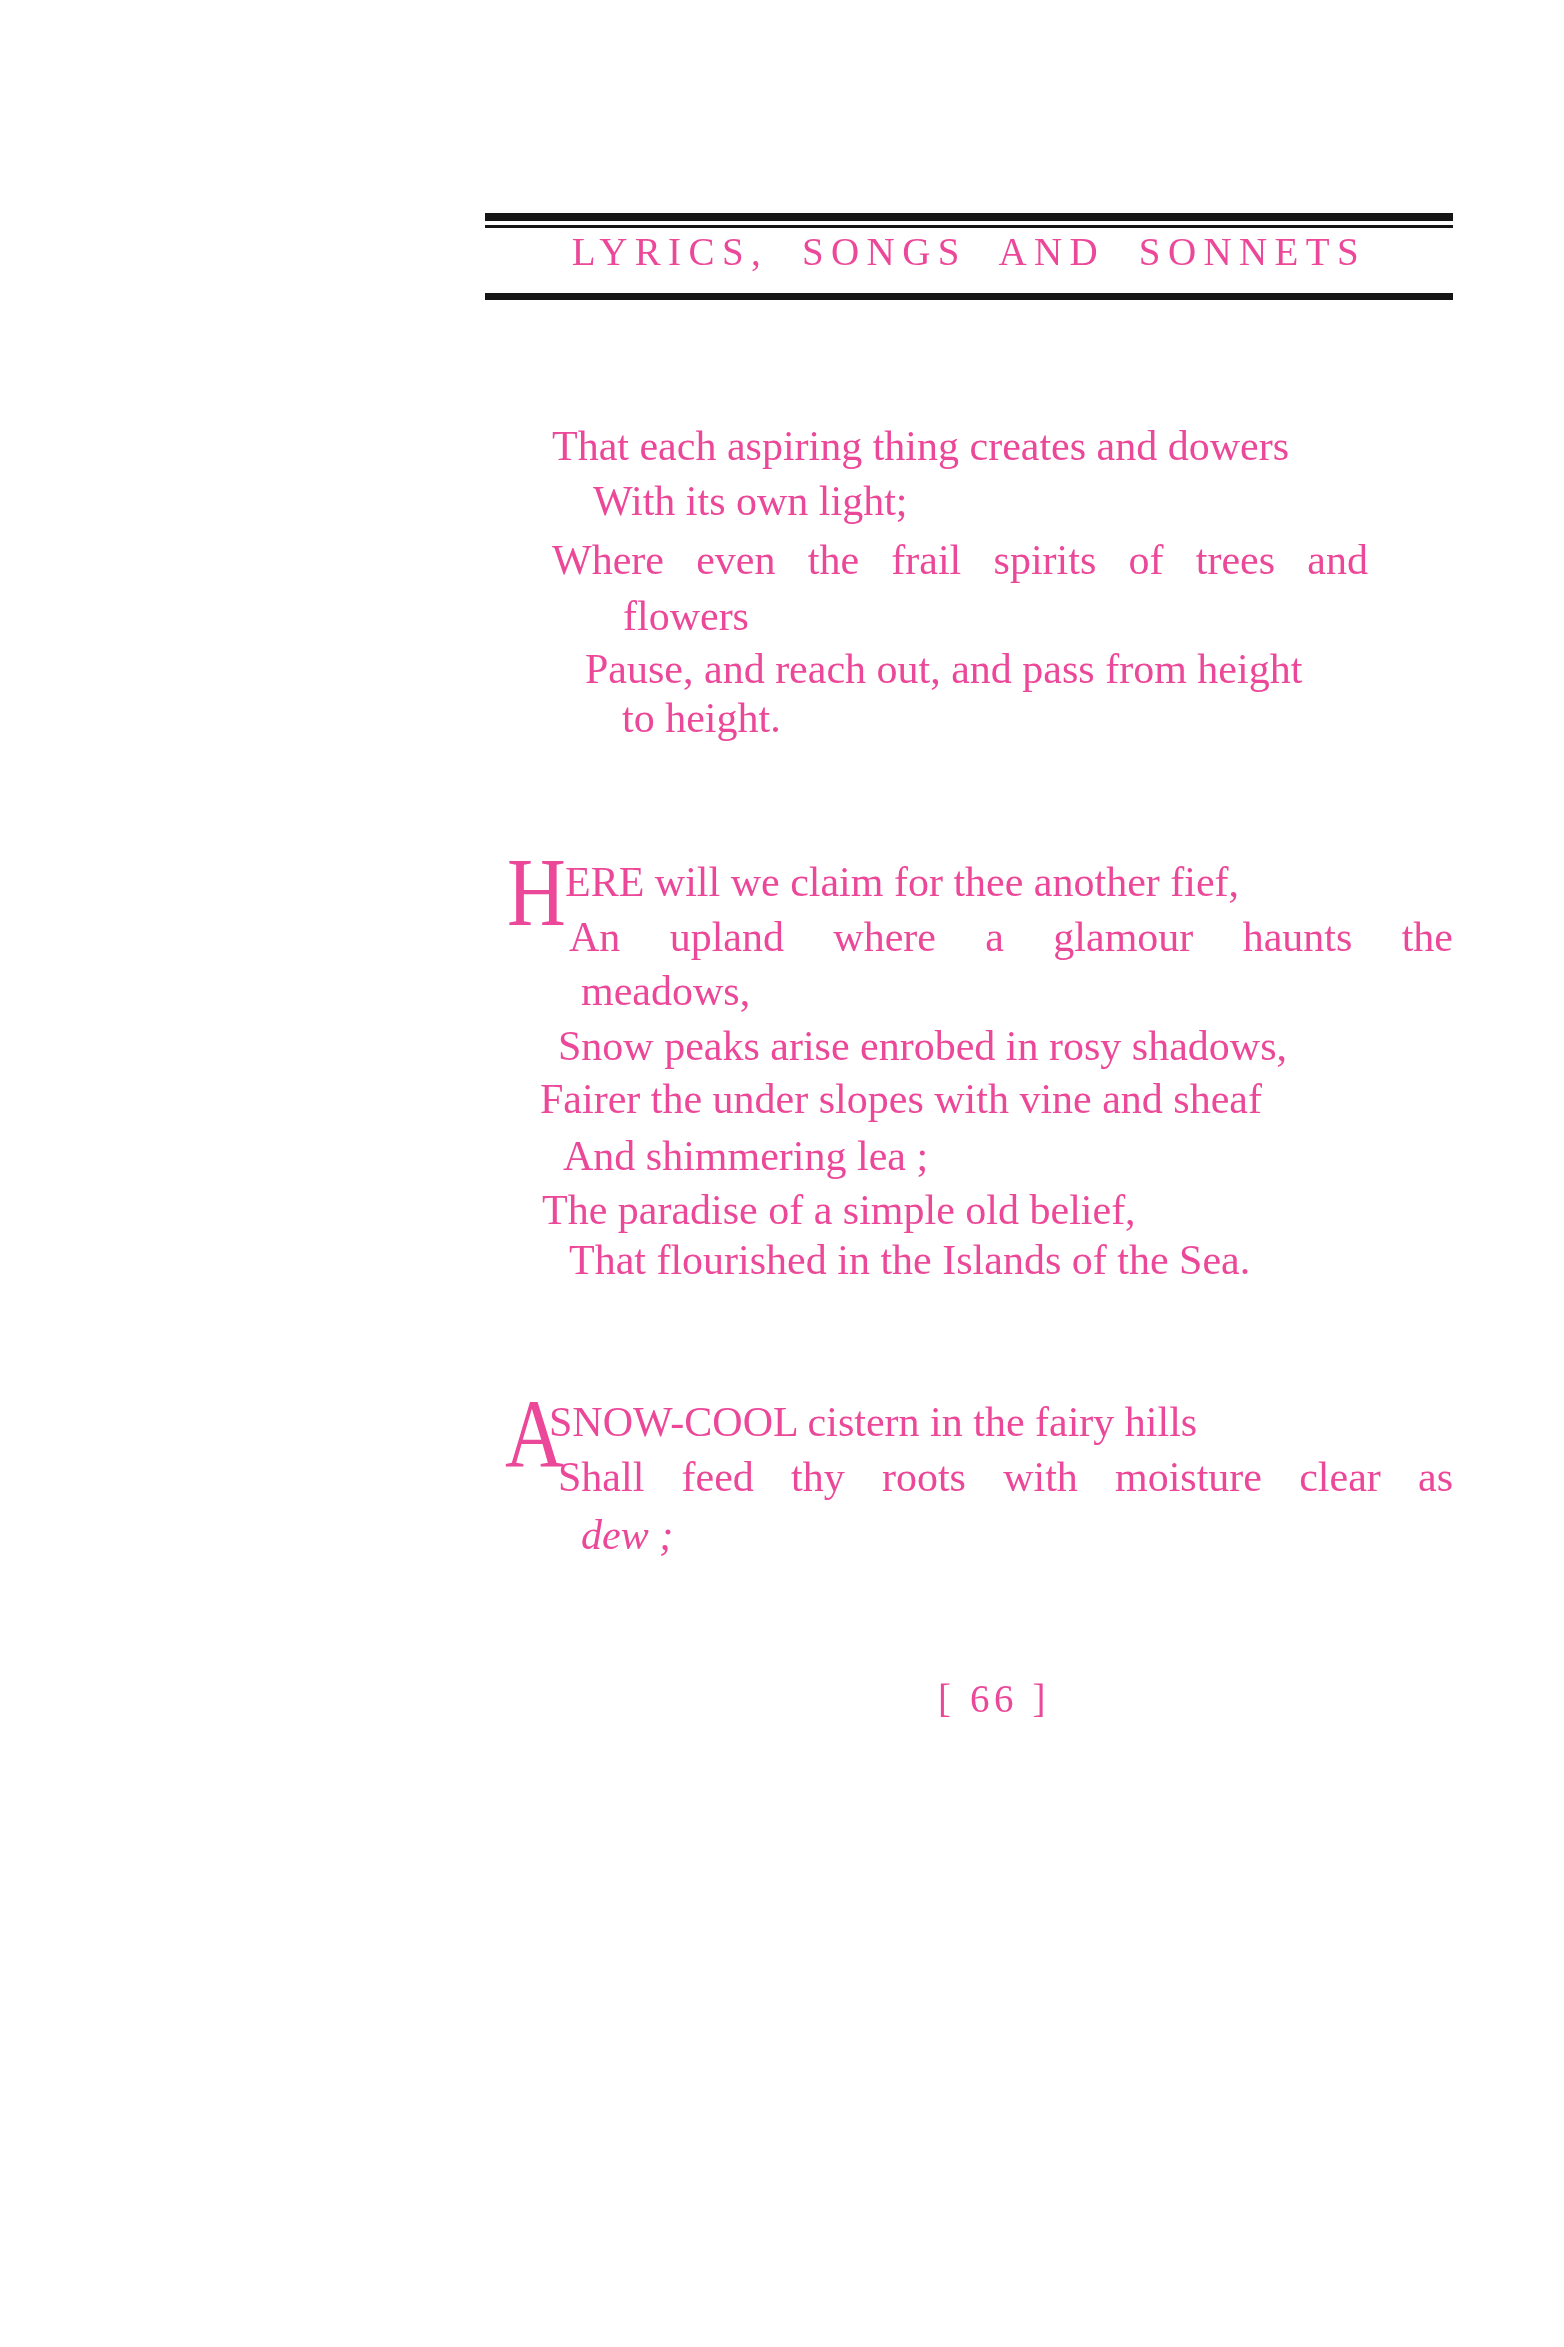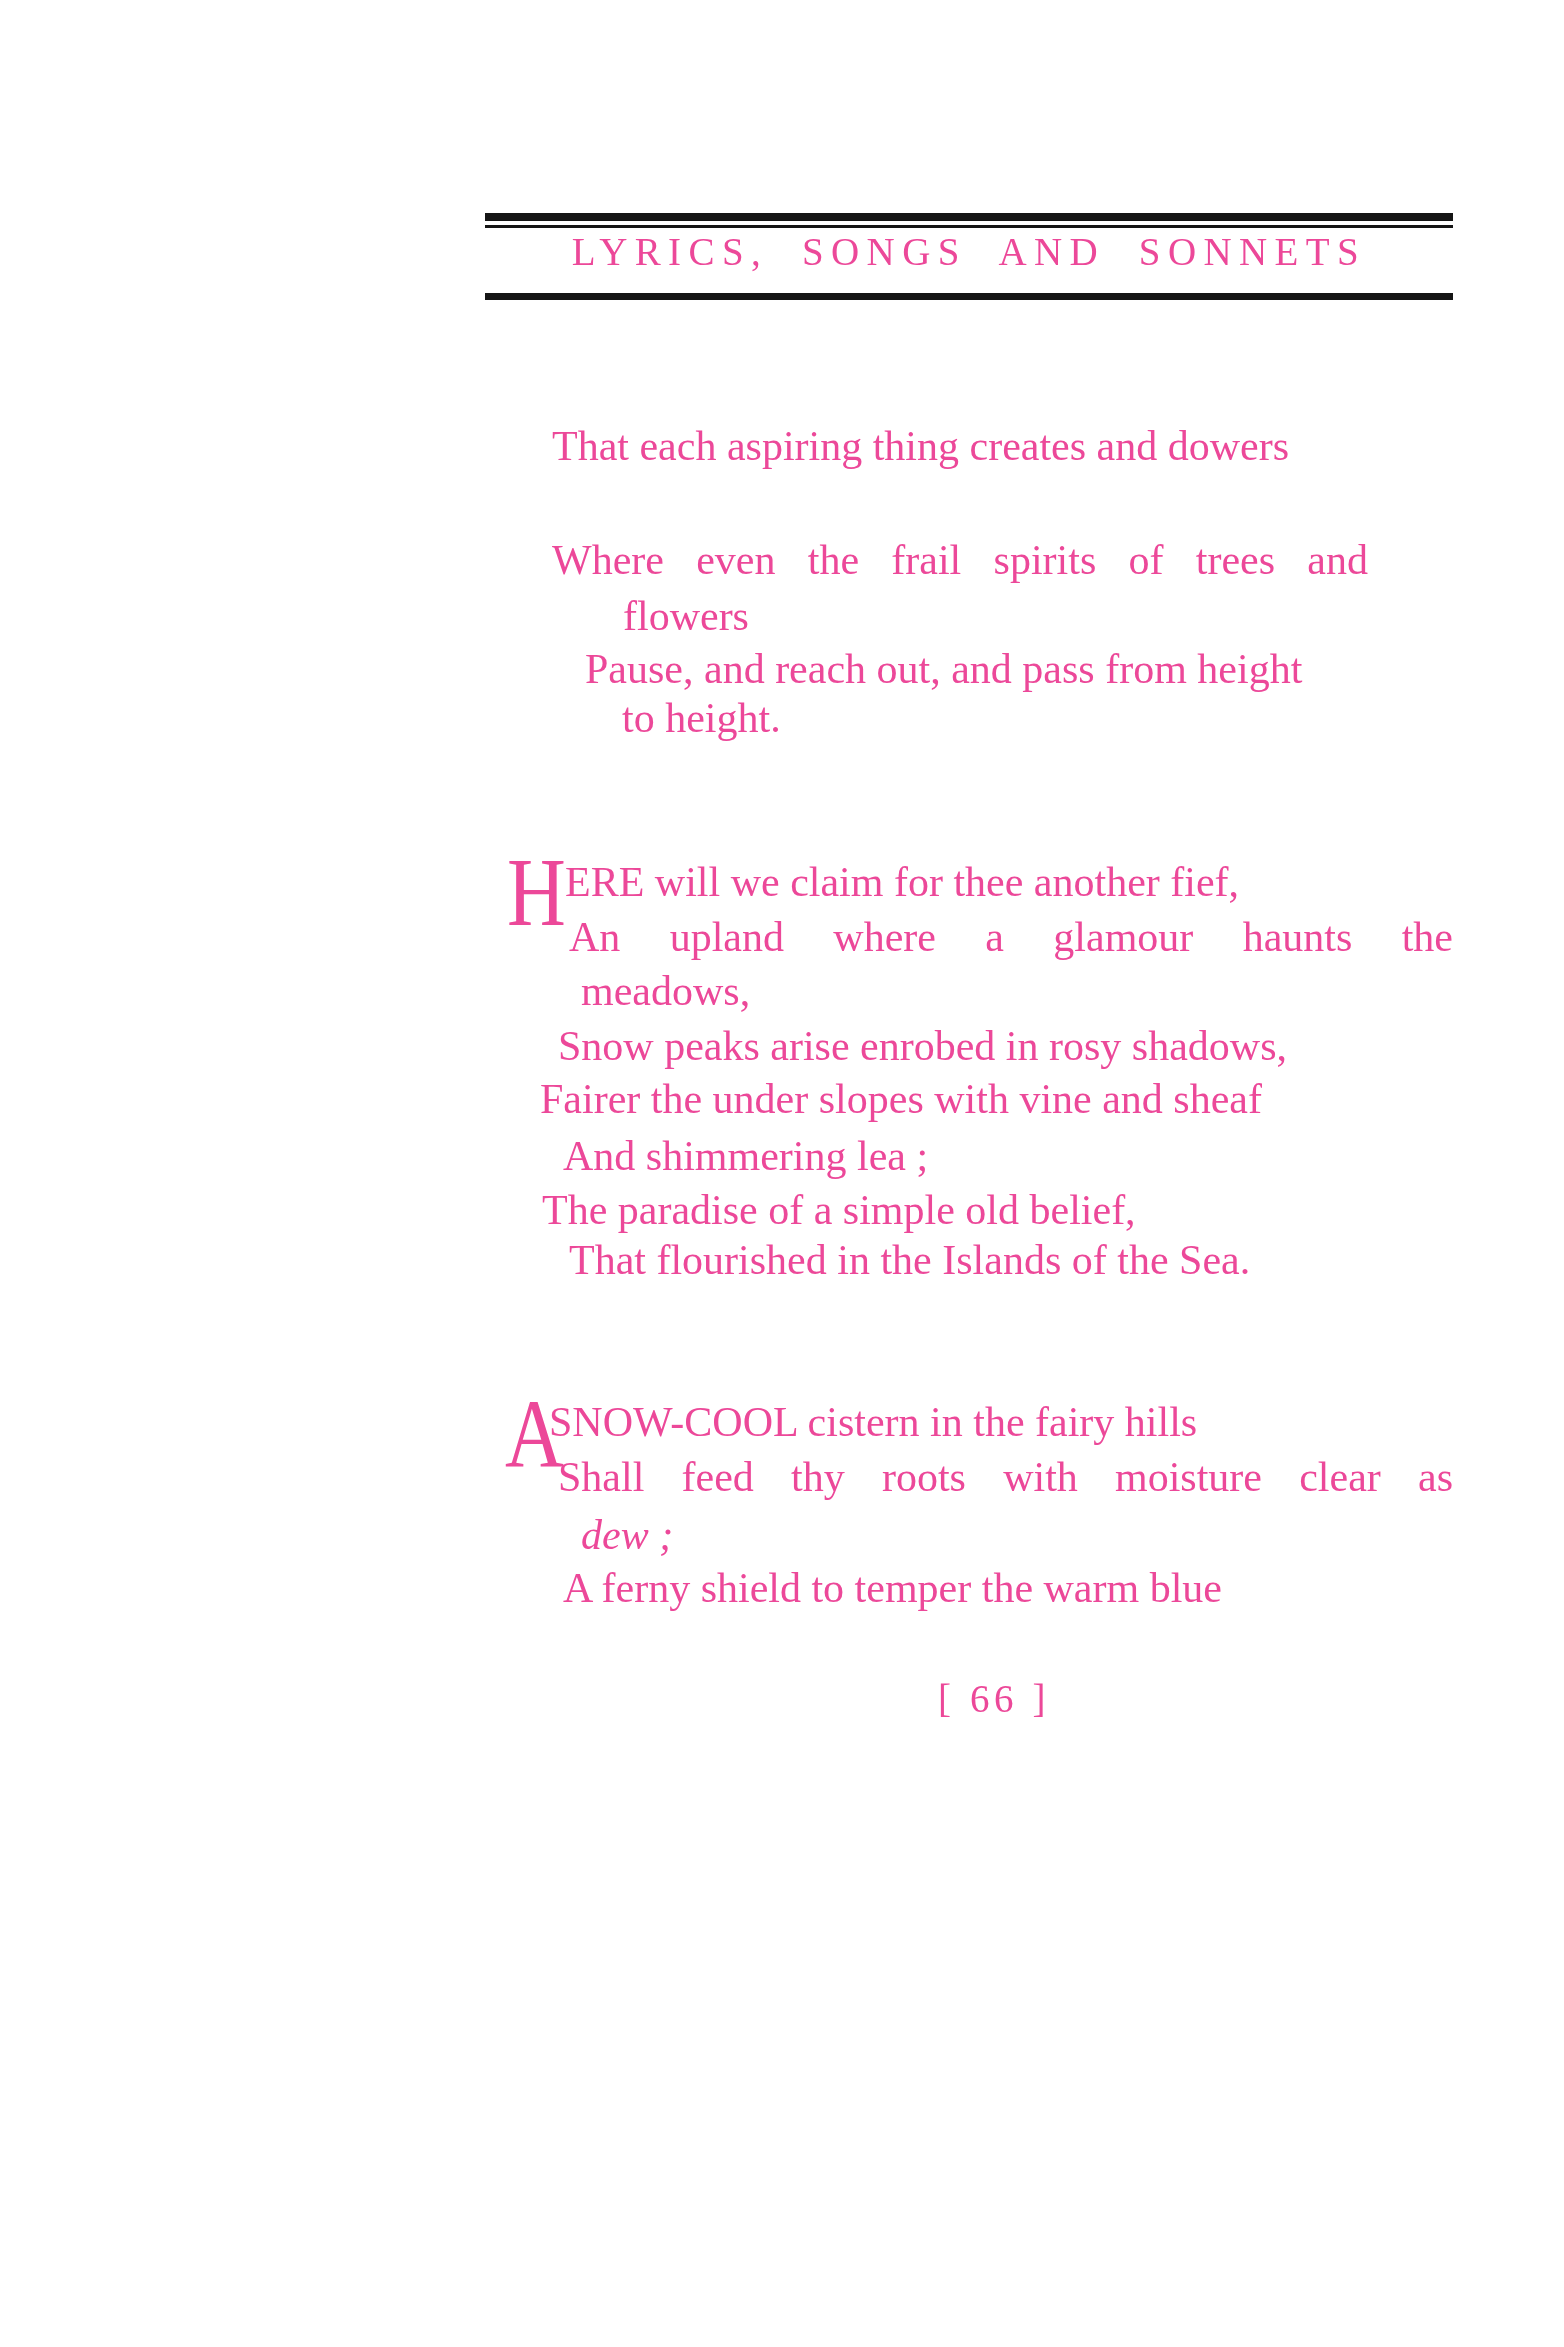--- a/index.html
+++ b/index.html
@@ -83,37 +83,37 @@
 
 <div class="page">
 
   <div class="rule rule-top-thick"></div>
   <div class="rule rule-top-thin"></div>
   <div class="running-title">LYRICS, SONGS AND SONNETS</div>
   <div class="rule rule-bottom"></div>
 
 
   <div class="pline" style="left:552px; top:419px;">That each aspiring thing creates and dowers</div>
+  <div class="pline" style="left:593px; top:474px;">With its own light;</div>
   <div class="pline just" style="left:552px; top:533px; width:816px;">Where even the frail spirits of trees and</div>
   <div class="pline" style="left:623px; top:589px;">flowers</div>
   <div class="pline" style="left:585px; top:642px;">Pause, and reach out, and pass from height</div>
   <div class="pline" style="left:622px; top:691px;">to height.</div>
 
   <div class="dropcap" style="left:507px; top:844px;">H</div>
   <div class="pline just" style="left:569px; top:910px; width:884px;">An upland where a glamour haunts the</div>
   <div class="pline" style="left:565px; top:855px;">ERE will we claim for thee another fief,</div>
   <div class="pline" style="left:581px; top:964px;">meadows,</div>
   <div class="pline" style="left:540px; top:1072px;">Fairer the under slopes with vine and sheaf</div>
   <div class="pline" style="left:558px; top:1019px;">Snow peaks arise enrobed in rosy shadows,</div>
   <div class="pline" style="left:563px; top:1129px;">And shimmering lea ;</div>
   <div class="pline" style="left:542px; top:1183px;">The paradise of a simple old belief,</div>
   <div class="pline" style="left:569px; top:1233px;">That flourished in the Islands of the Sea.</div>
 
   <div class="dropcap" style="left:505px; top:1385px;">A</div>
   <div class="pline" style="left:549px; top:1395px;">SNOW-COOL cistern in the fairy hills</div>
   <div class="pline just" style="left:558px; top:1450px; width:895px;">Shall feed thy roots with moisture clear as</div>
   <div class="pline" style="left:581px; top:1508px;font-style:italic;">dew ;</div>
-  <div class="pline" style="left:563px; top:1561px;">A ferny shield to temper the warm blue</div>
 
   <div class="folio">[ 66 ]</div>
 
 </div>
 
 
 </body></html>

